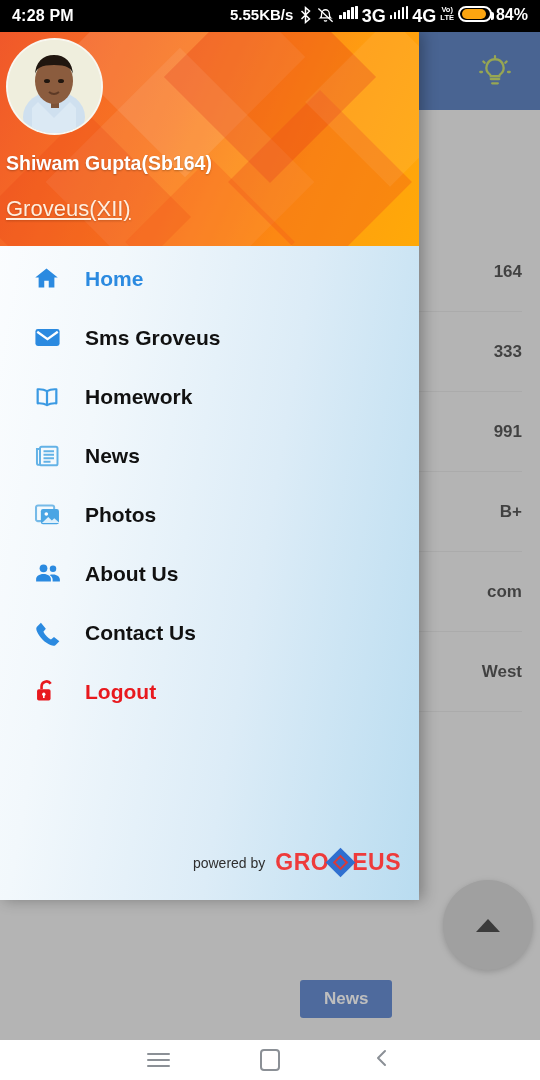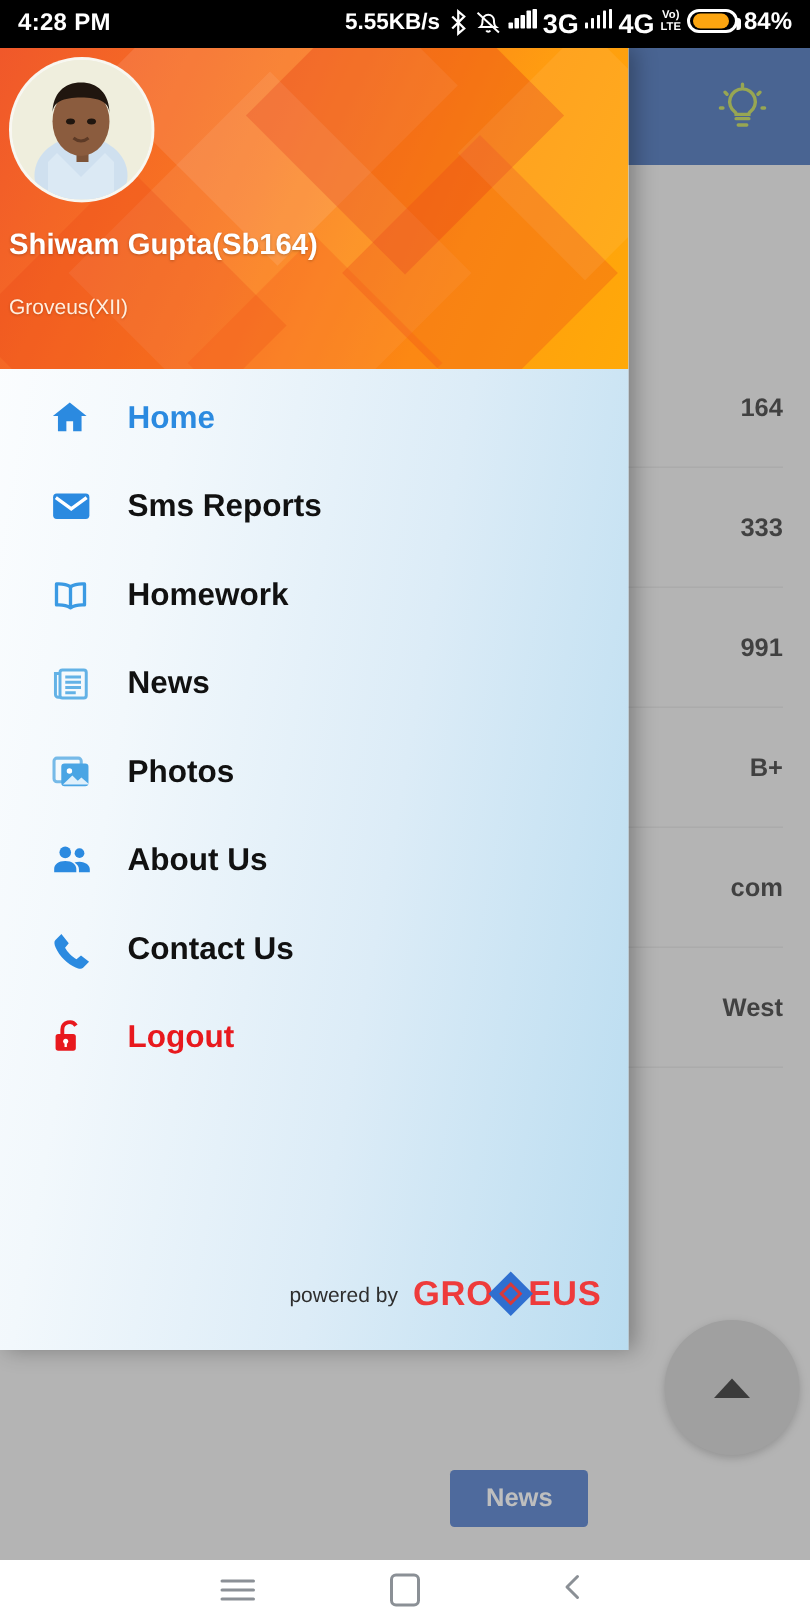--- a/index.html
+++ b/index.html
@@ -50,22 +50,22 @@
     background:linear-gradient(100deg,#fdfeff 0%,#f2f8fc 28%,#dcecf7 62%,#b9dcf0 100%);
     box-shadow:4px 0 14px rgba(0,0,0,.30); overflow:hidden;}
 
   .dheader{ position:relative; width:419px; height:214px; overflow:hidden;
     background:linear-gradient(115deg,#f0582a 0%,#fa7a20 42%,#ff9d10 72%,#ffa908 100%);}
   .dheader .dia{ position:absolute; transform:rotate(45deg); pointer-events:none;}
   .avatar{ position:absolute; left:6px; top:6px; width:97px;height:97px;border-radius:50%;
     overflow:hidden; border:2px solid rgba(255,255,255,.55); background:#efeedf;}
   .uname{ position:absolute; left:6px; top:120px; font-size:19.5px; font-weight:bold; color:#fff;
     text-shadow:0 1px 2px rgba(0,0,0,.25);}
-  .uclass{ position:absolute; left:6px; top:164px; font-size:14px; color:#ffeede;
-    text-shadow:0 1px 2px rgba(0,0,0,.2);}
+  .uclass{ position:absolute; left:6px; top:164px; font-size:22px; color:#ffeede;
+    text-shadow:0 1px 2px rgba(0,0,0,.2);text-decoration:underline;}
 
   .menu{ padding-top:3px;}
   .mitem{ display:flex; align-items:center; height:59px; padding-left:33px;}
   .mico{ width:42px; display:flex; align-items:center; justify-content:flex-start;}
   .mlabel{ font-size:21px; font-weight:bold; color:#111; margin-left:10px;}
   .mitem.active .mlabel{ color:#2b8ae0; }
   .mitem.danger .mlabel{ color:#e8191e; }
 
   .powered{ position:absolute; left:0; right:0; top:817px; display:flex; align-items:center;
     justify-content:flex-end; padding-right:18px; gap:10px;}
@@ -172,21 +172,21 @@
       </div>
 
 
       <div class="mitem">
         <span class="mico">
           <svg width="29" height="29" viewBox="0 0 24 24">
               <rect x="2" y="5" width="20" height="14" rx="2" fill="#2b8ae0"></rect>
               <path d="M3.5 7.2 12 13.4l8.5-6.2" stroke="#fff" stroke-width="1.9" fill="none"></path>
             </svg>
         </span>
-        <span class="mlabel">Sms Reports</span>
+        <span class="mlabel">Sms Groveus</span>
       </div>
 
       <div class="mitem">
         <span class="mico">
           <svg width="28" height="28" viewBox="0 0 24 24" fill="none" stroke="#3b9ae3" stroke-width="1.9" stroke-linejoin="round">
             <path d="M12 7C9.8 5.6 7.4 5.2 4 5.4v12c3.4-.2 5.8.2 8 1.6 2.2-1.4 4.6-1.8 8-1.6v-12c-3.4-.2-5.8.2-8 1.6z"></path>
             <path d="M12 7v12"></path>
           </svg>
         </span>
         <span class="mlabel">Homework</span>

